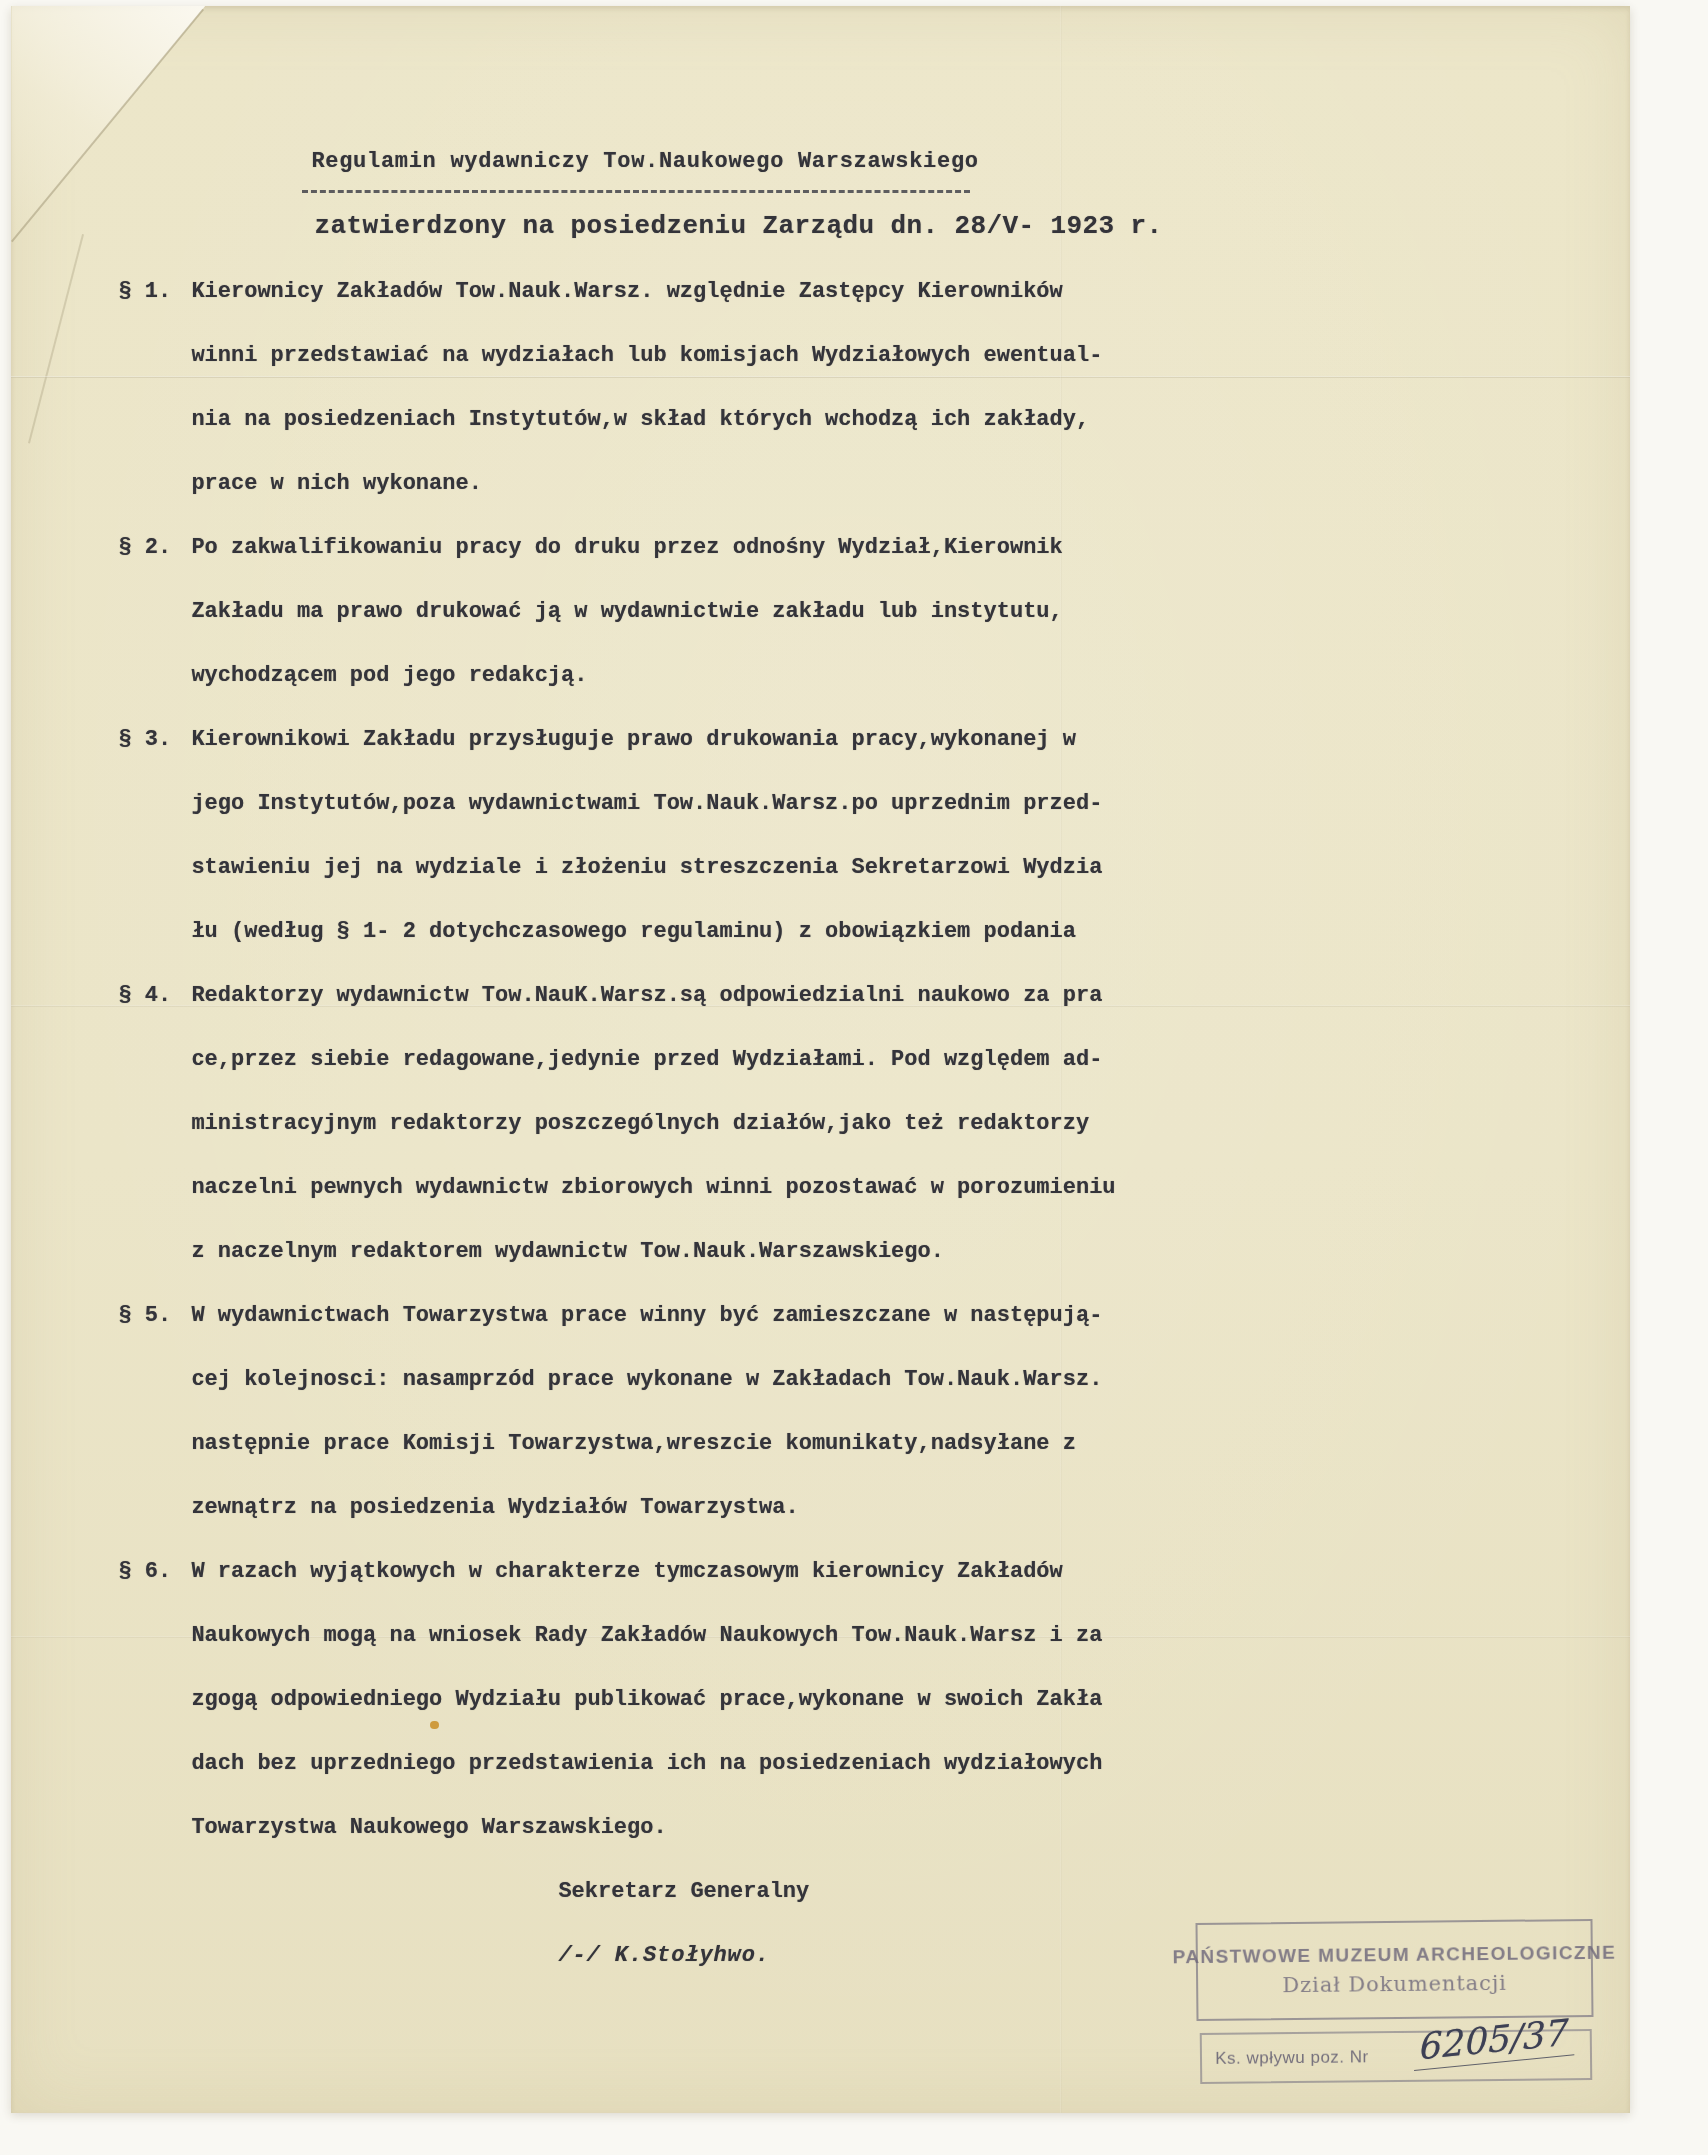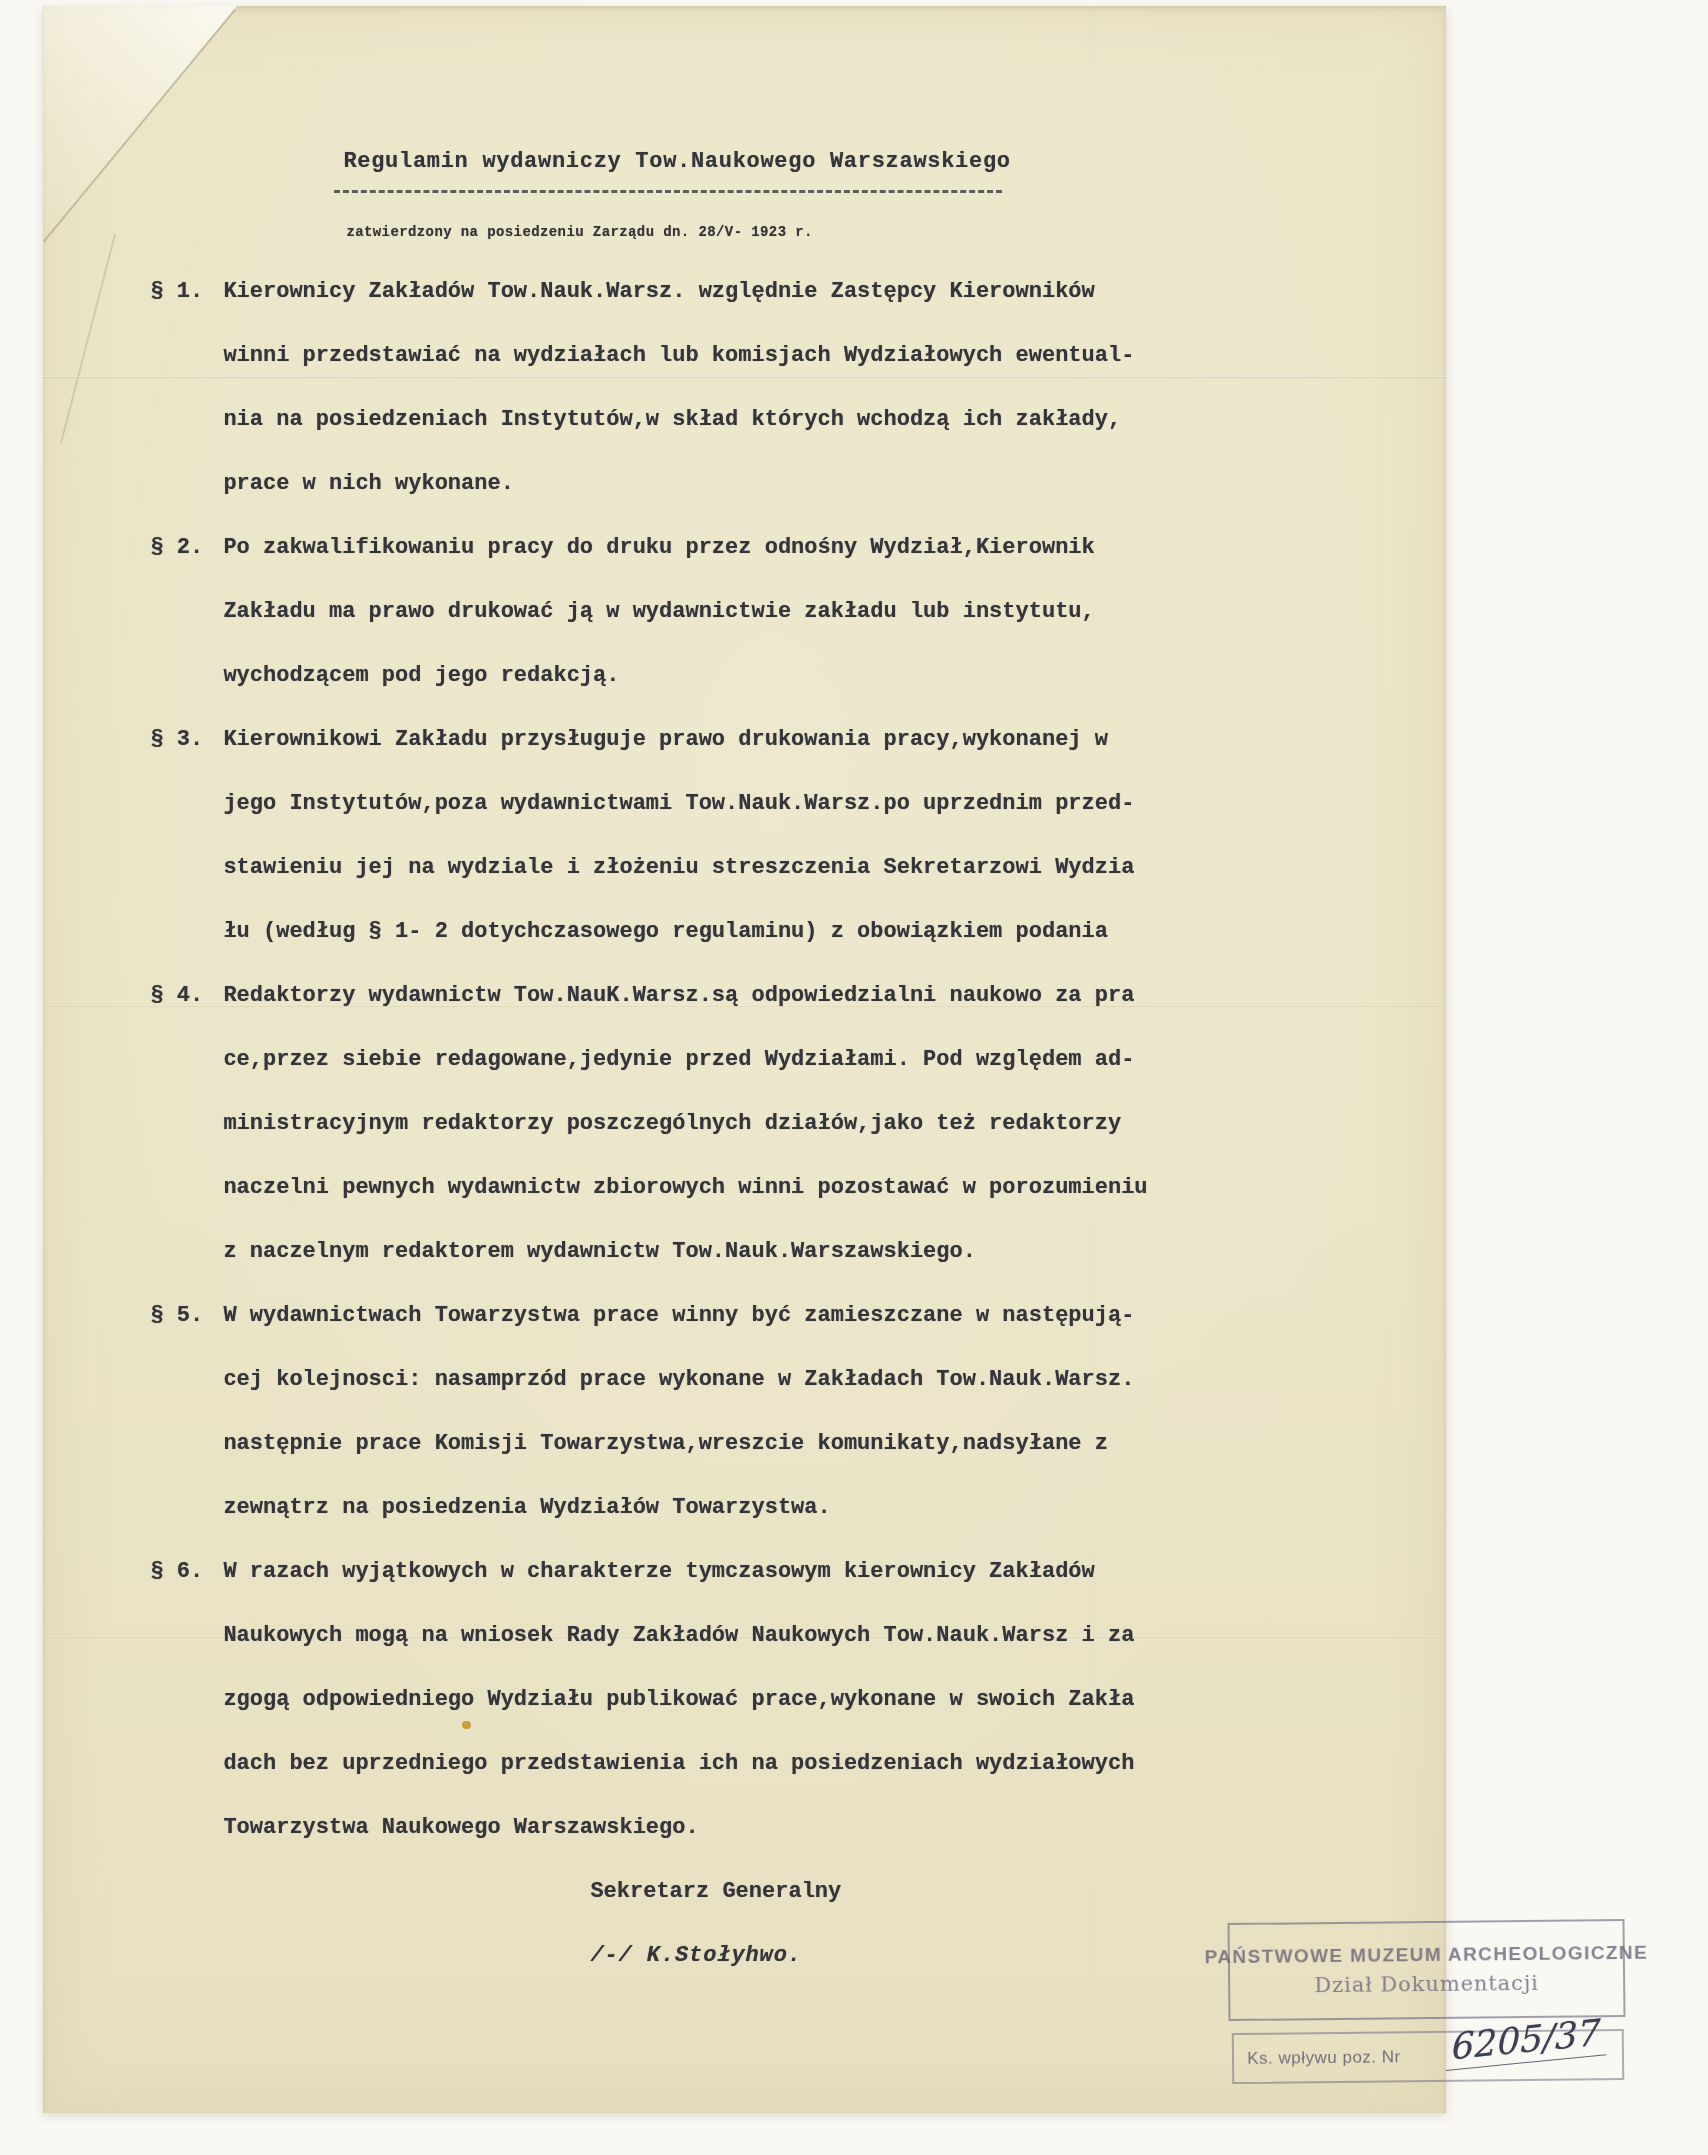--- a/index.html
+++ b/index.html
@@ -3,29 +3,28 @@
 <meta charset="utf-8">
 <title>Scanned typewritten document</title>
 <style>
   html,body { margin:0; padding:0; }
   body {
     width:1708px; height:2156px; position:relative; overflow:hidden;
     background:#f9f8f3;
     font-family:"Liberation Mono","DejaVu Sans Mono",monospace;
   }
   .page {
-    position:absolute; left:11.4px; top:5.7px; width:1403px; height:2107px;
+    position:absolute; left:11.4px; top:5.7px; width:1619px; height:2107px;
     background:
       radial-gradient(ellipse at 52% 38%, rgba(255,255,255,0.10), rgba(255,255,255,0) 70%),
       linear-gradient(180deg,#ece6c9 0%, #ebe5c8 55%, #e7e0c1 100%);
     box-shadow:
       0 2.8px 9.5px rgba(60,50,20,.16),
       inset 0 0 66px rgba(180,165,120,.20),
       inset 0 2.8px 5.7px rgba(140,128,95,.22);
-    margin-left: 32px;
   }
   
   .corner-fold {
     position:absolute; left:0; top:0; width:194px; height:237px;
     background:linear-gradient(215deg, rgba(252,250,243,.95), rgba(242,237,216,.7) 55%, rgba(236,230,201,.15));
     clip-path:polygon(0 0, 100% 0, 0 100%);
   }
   .fold-line {
     position:absolute; left:0; top:235px; width:301px; height:1.9px;
     background:rgba(148,138,105,.45); transform-origin:0 0; transform:rotate(-50.5deg);
@@ -54,21 +53,21 @@
 
   .doc-title {
     position:absolute; left:300px; top:142px; font-size:22px; line-height:28px;
     letter-spacing:0.7px; white-space:pre;
   }
   .title-underline {
     position:absolute; left:291px; top:184px; width:668px; height:0;
     border-top:3.8px dashed #45454c; opacity:.85;
   }
   .doc-subtitle {
-    position:absolute; left:303px; top:212px; font-size:14px; line-height:28px;
+    position:absolute; left:303px; top:206px; font-size:26px; line-height:28px;
     letter-spacing:0.4px; white-space:pre;
   }
 
   .body-text {
     position:absolute; left:0; top:254px; width:100%;
     font-size:22px; line-height:64px;
   }
   .para { position:relative; }
   .para-label { position:absolute; left:107px; top:0; white-space:pre; }
   .line { padding-left:180px; white-space:pre;font-family:Liberation Mono, monospace; }

